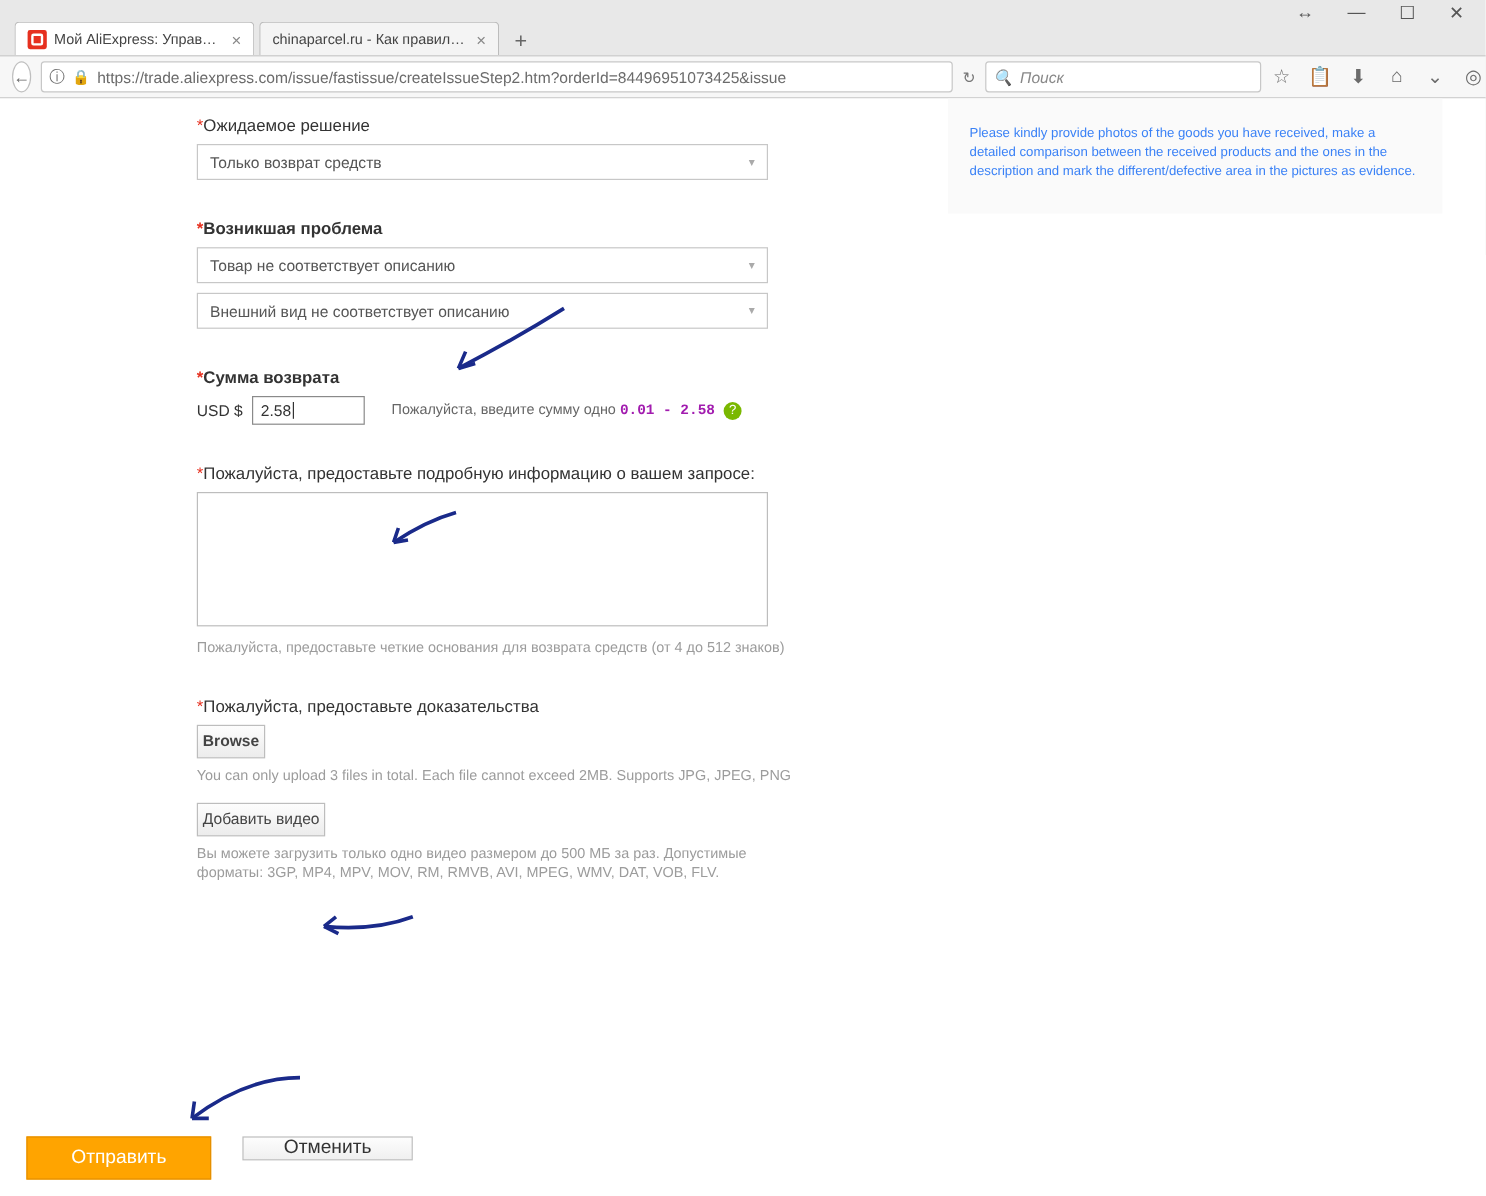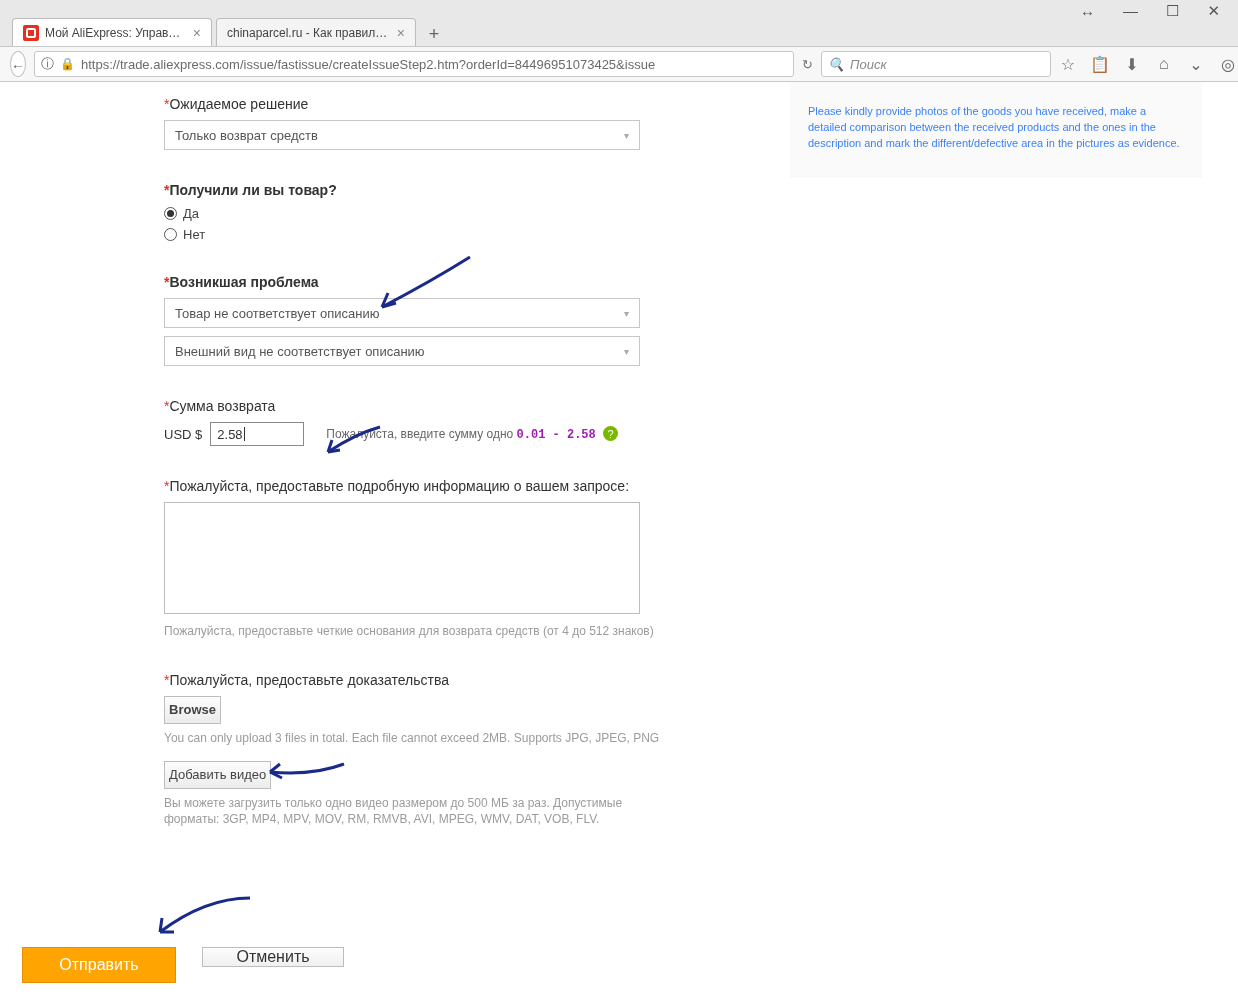--- a/index.html
+++ b/index.html
@@ -115,46 +115,35 @@
     <div class="form-col">
 
       <div class="field">
         <div class="label"><span class="req">*</span><span>Ожидаемое решение</span></div>
         <div class="select">
           <span>Только возврат средств</span>
           <span class="caret">▾</span>
         </div>
       </div>
 
-      <div class="field">
-        <div class="label" style="font-weight:bold;"><span class="req">*</span><span>Получили ли вы товар?</span></div>
-        <div class="radio-row">
-            <span class="radio checked"></span>
-            <span>Да</span>
-          </div>
-        <div class="radio-row">
-            <span class="radio"></span>
-            <span>Нет</span>
-          </div>
-      </div>
 
       <div class="field">
         <div class="label" style="font-weight:bold;"><span class="req">*</span><span>Возникшая проблема</span></div>
         <div class="select">
           <span>Товар не соответствует описанию</span>
           <span class="caret">▾</span>
         </div>
         <div class="select">
           <span>Внешний вид не соответствует описанию</span>
           <span class="caret">▾</span>
         </div>
       </div>
 
       <div class="field">
-        <div class="label" style="font-weight:normal;"><span class="req">*</span><span>Сумма возврата</span></div>
+        <div class="label" style="font-weight:bold;"><span class="req">*</span><span>Сумма возврата</span></div>
         <div class="amount-row">
           <span>USD $</span>
           <span class="amount-input">
               <span>2.58</span>
               <span style="border-left:1px solid #333;height:14px;margin-left:1px;"></span>
             </span>
           <span class="hint-inline">
             <span>Пожалуйста, введите сумму одно </span><span class="range">0.01 - 2.58</span>
             <span class="qmark">?</span>
           </span>

